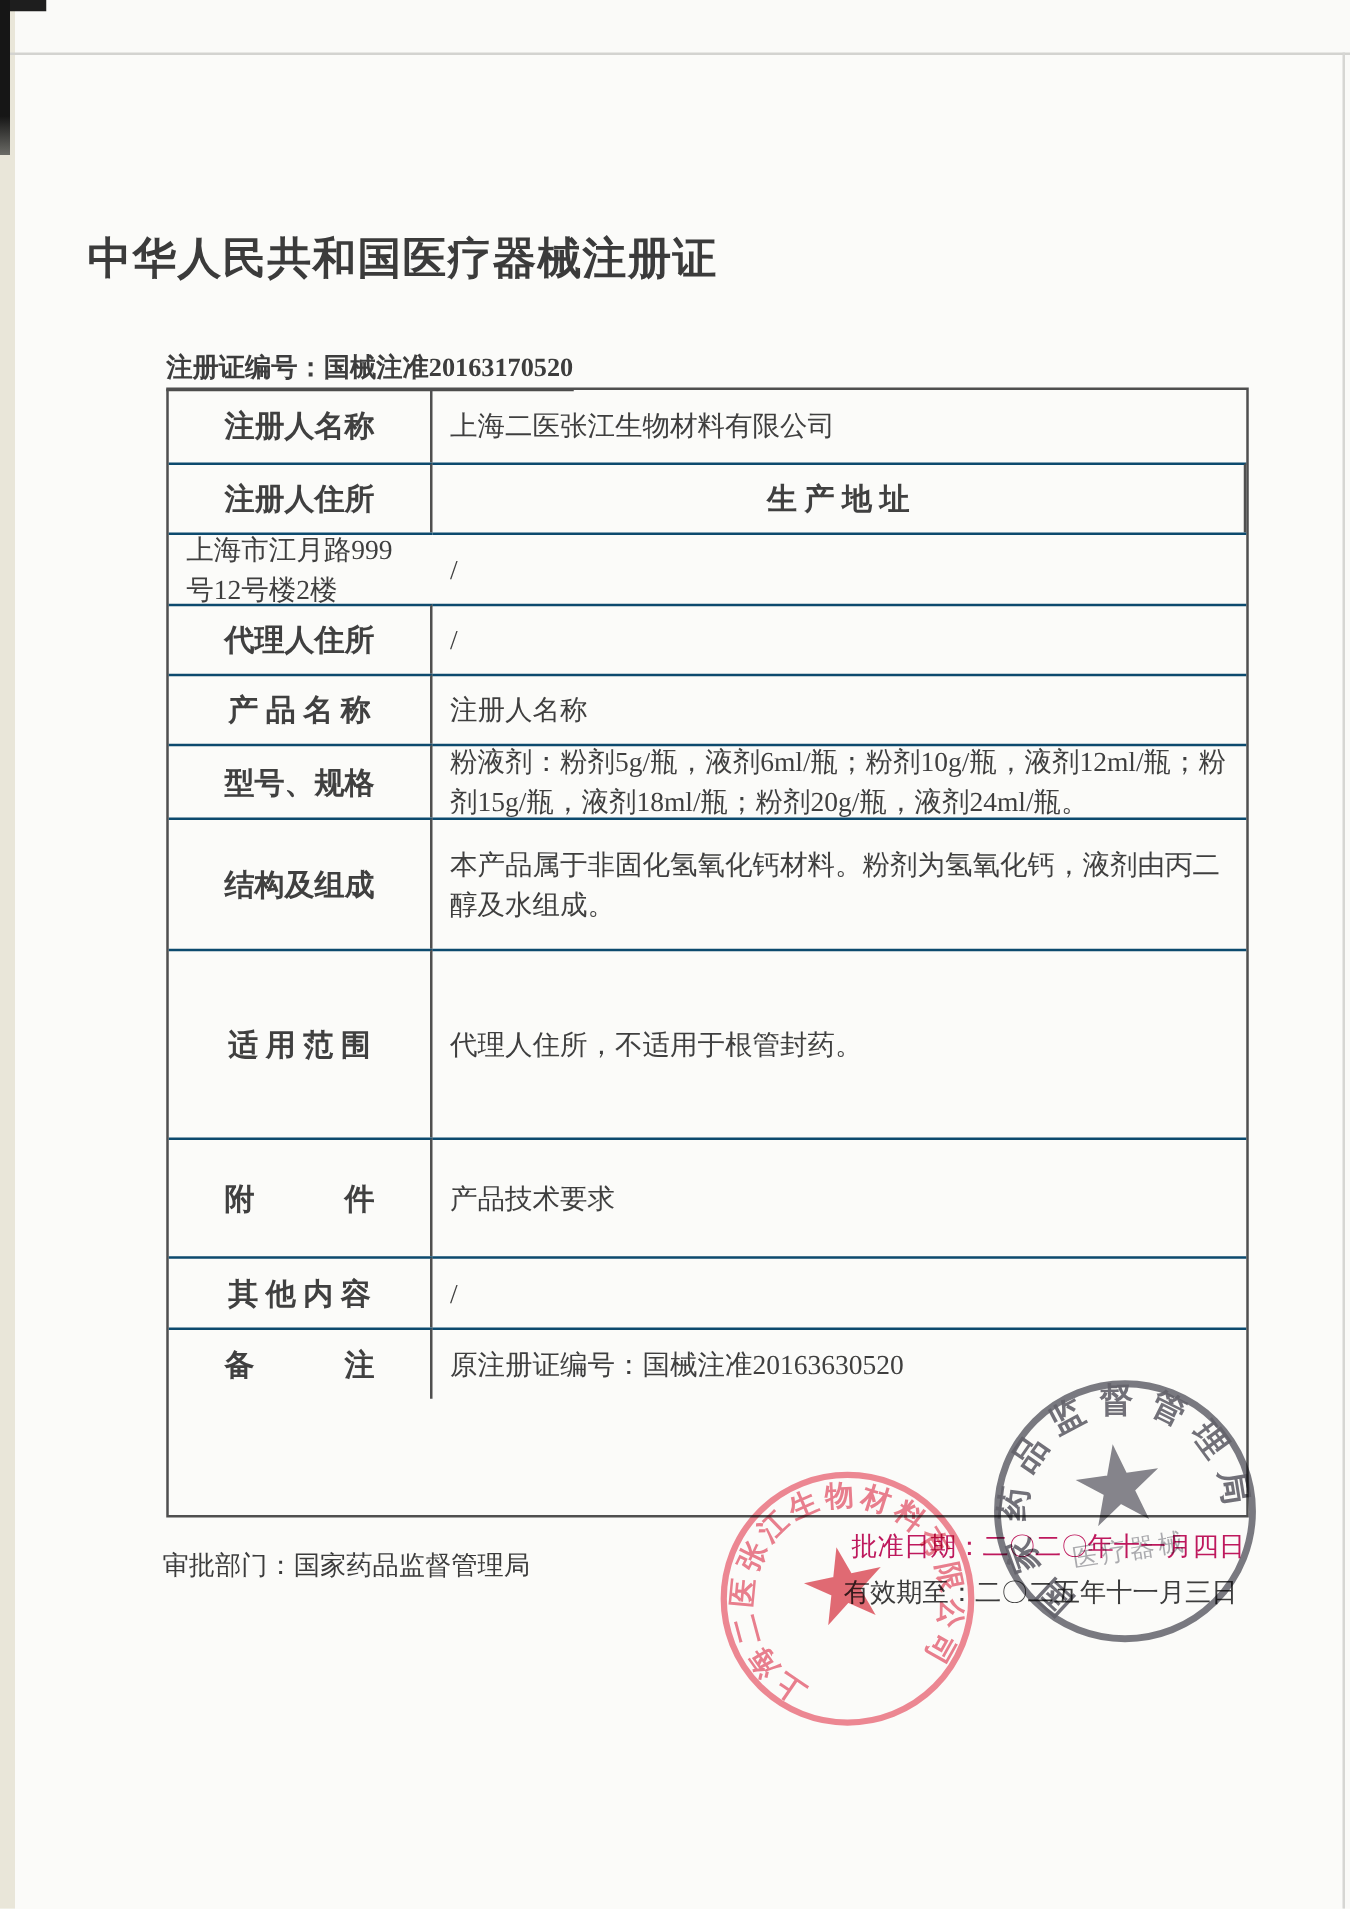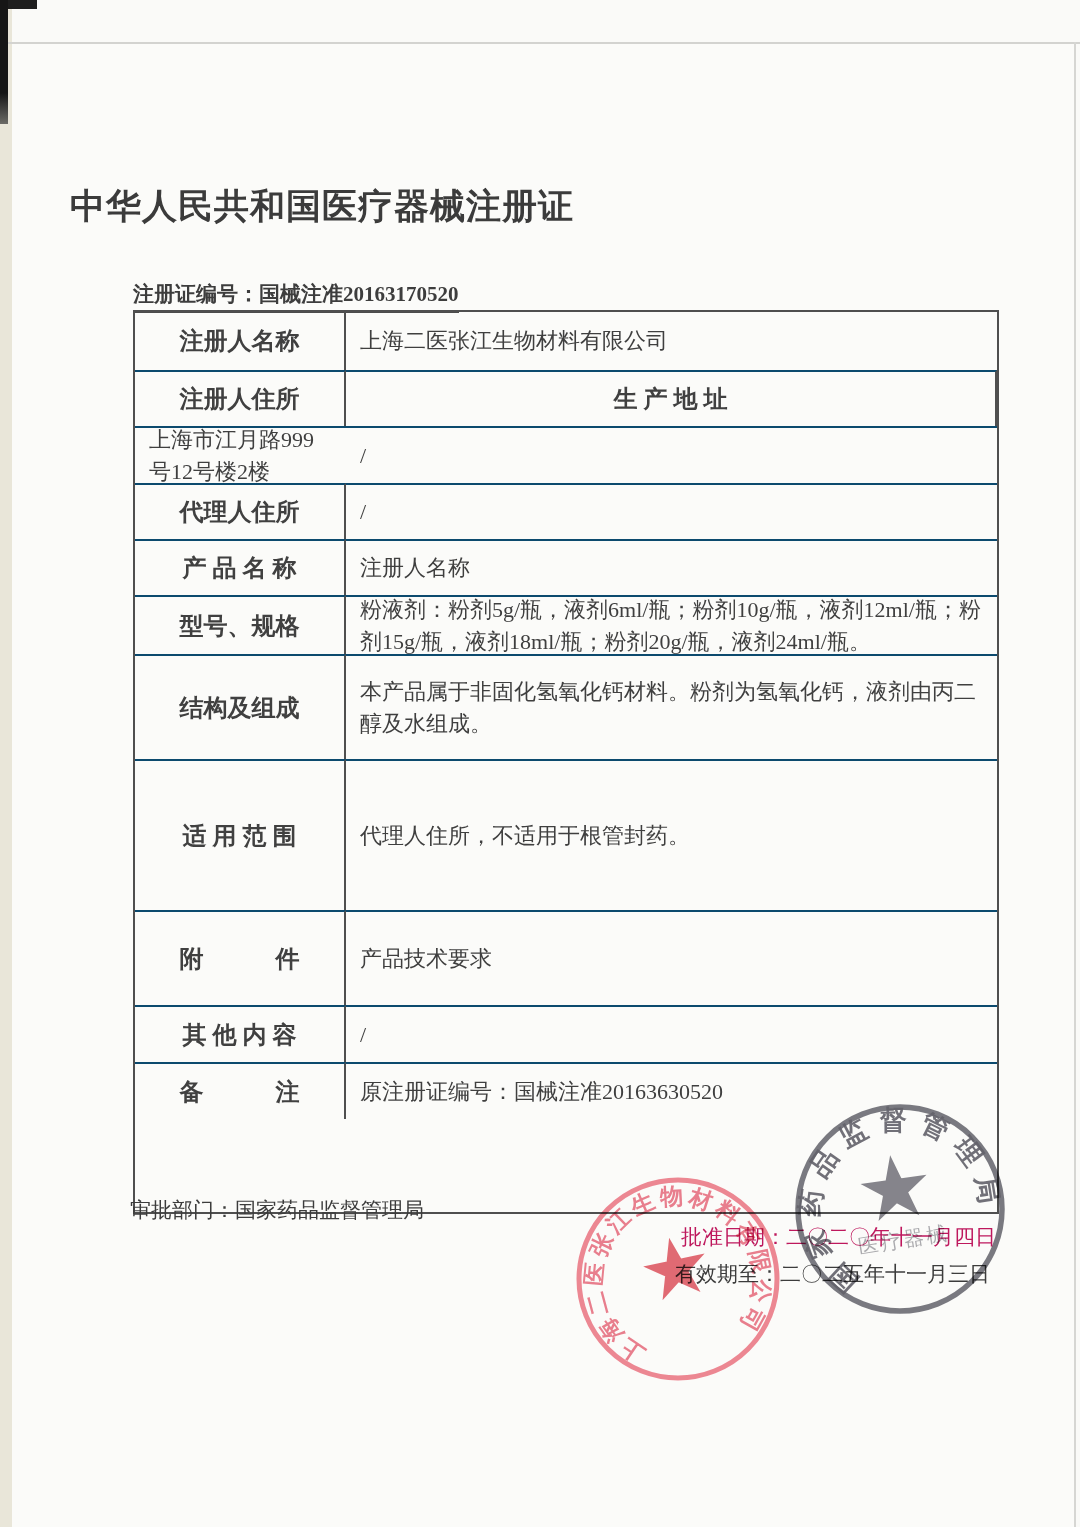--- a/index.html
+++ b/index.html
@@ -44,21 +44,21 @@
     align-items:center;justify-content:center;text-align:center;
     font-size:24px;font-weight:bold;color:#404040;white-space:pre;
   }
   .val{
     align-items:center;padding:8px 14px;
     font-size:22px;color:#3f3f3f;line-height:1.42;
     word-break:break-all;
   }
 
   
-  .dept-line{position:absolute;left:130px;top:1196px;font-size:21px;color:#3c3c3c;}
+  .dept-line{position:absolute;left:130px;top:1238px;font-size:21px;color:#3c3c3c;}
   .date-line-1{position:absolute;left:681px;top:1223px;font-size:21px;color:#be185d;letter-spacing:0px;white-space:nowrap;}
   .date-line-2{position:absolute;left:675px;top:1260px;font-size:21px;color:#3c3c3c;white-space:nowrap;}
 
   
   .stamp{position:absolute;mix-blend-mode:multiply;pointer-events:none;}
   .stamp-company{left:563px;top:1165px;opacity:.85;}
   .stamp-nmpa{left:786px;top:1095px;opacity:.88;}
 </style>
 </head>
 <body>

